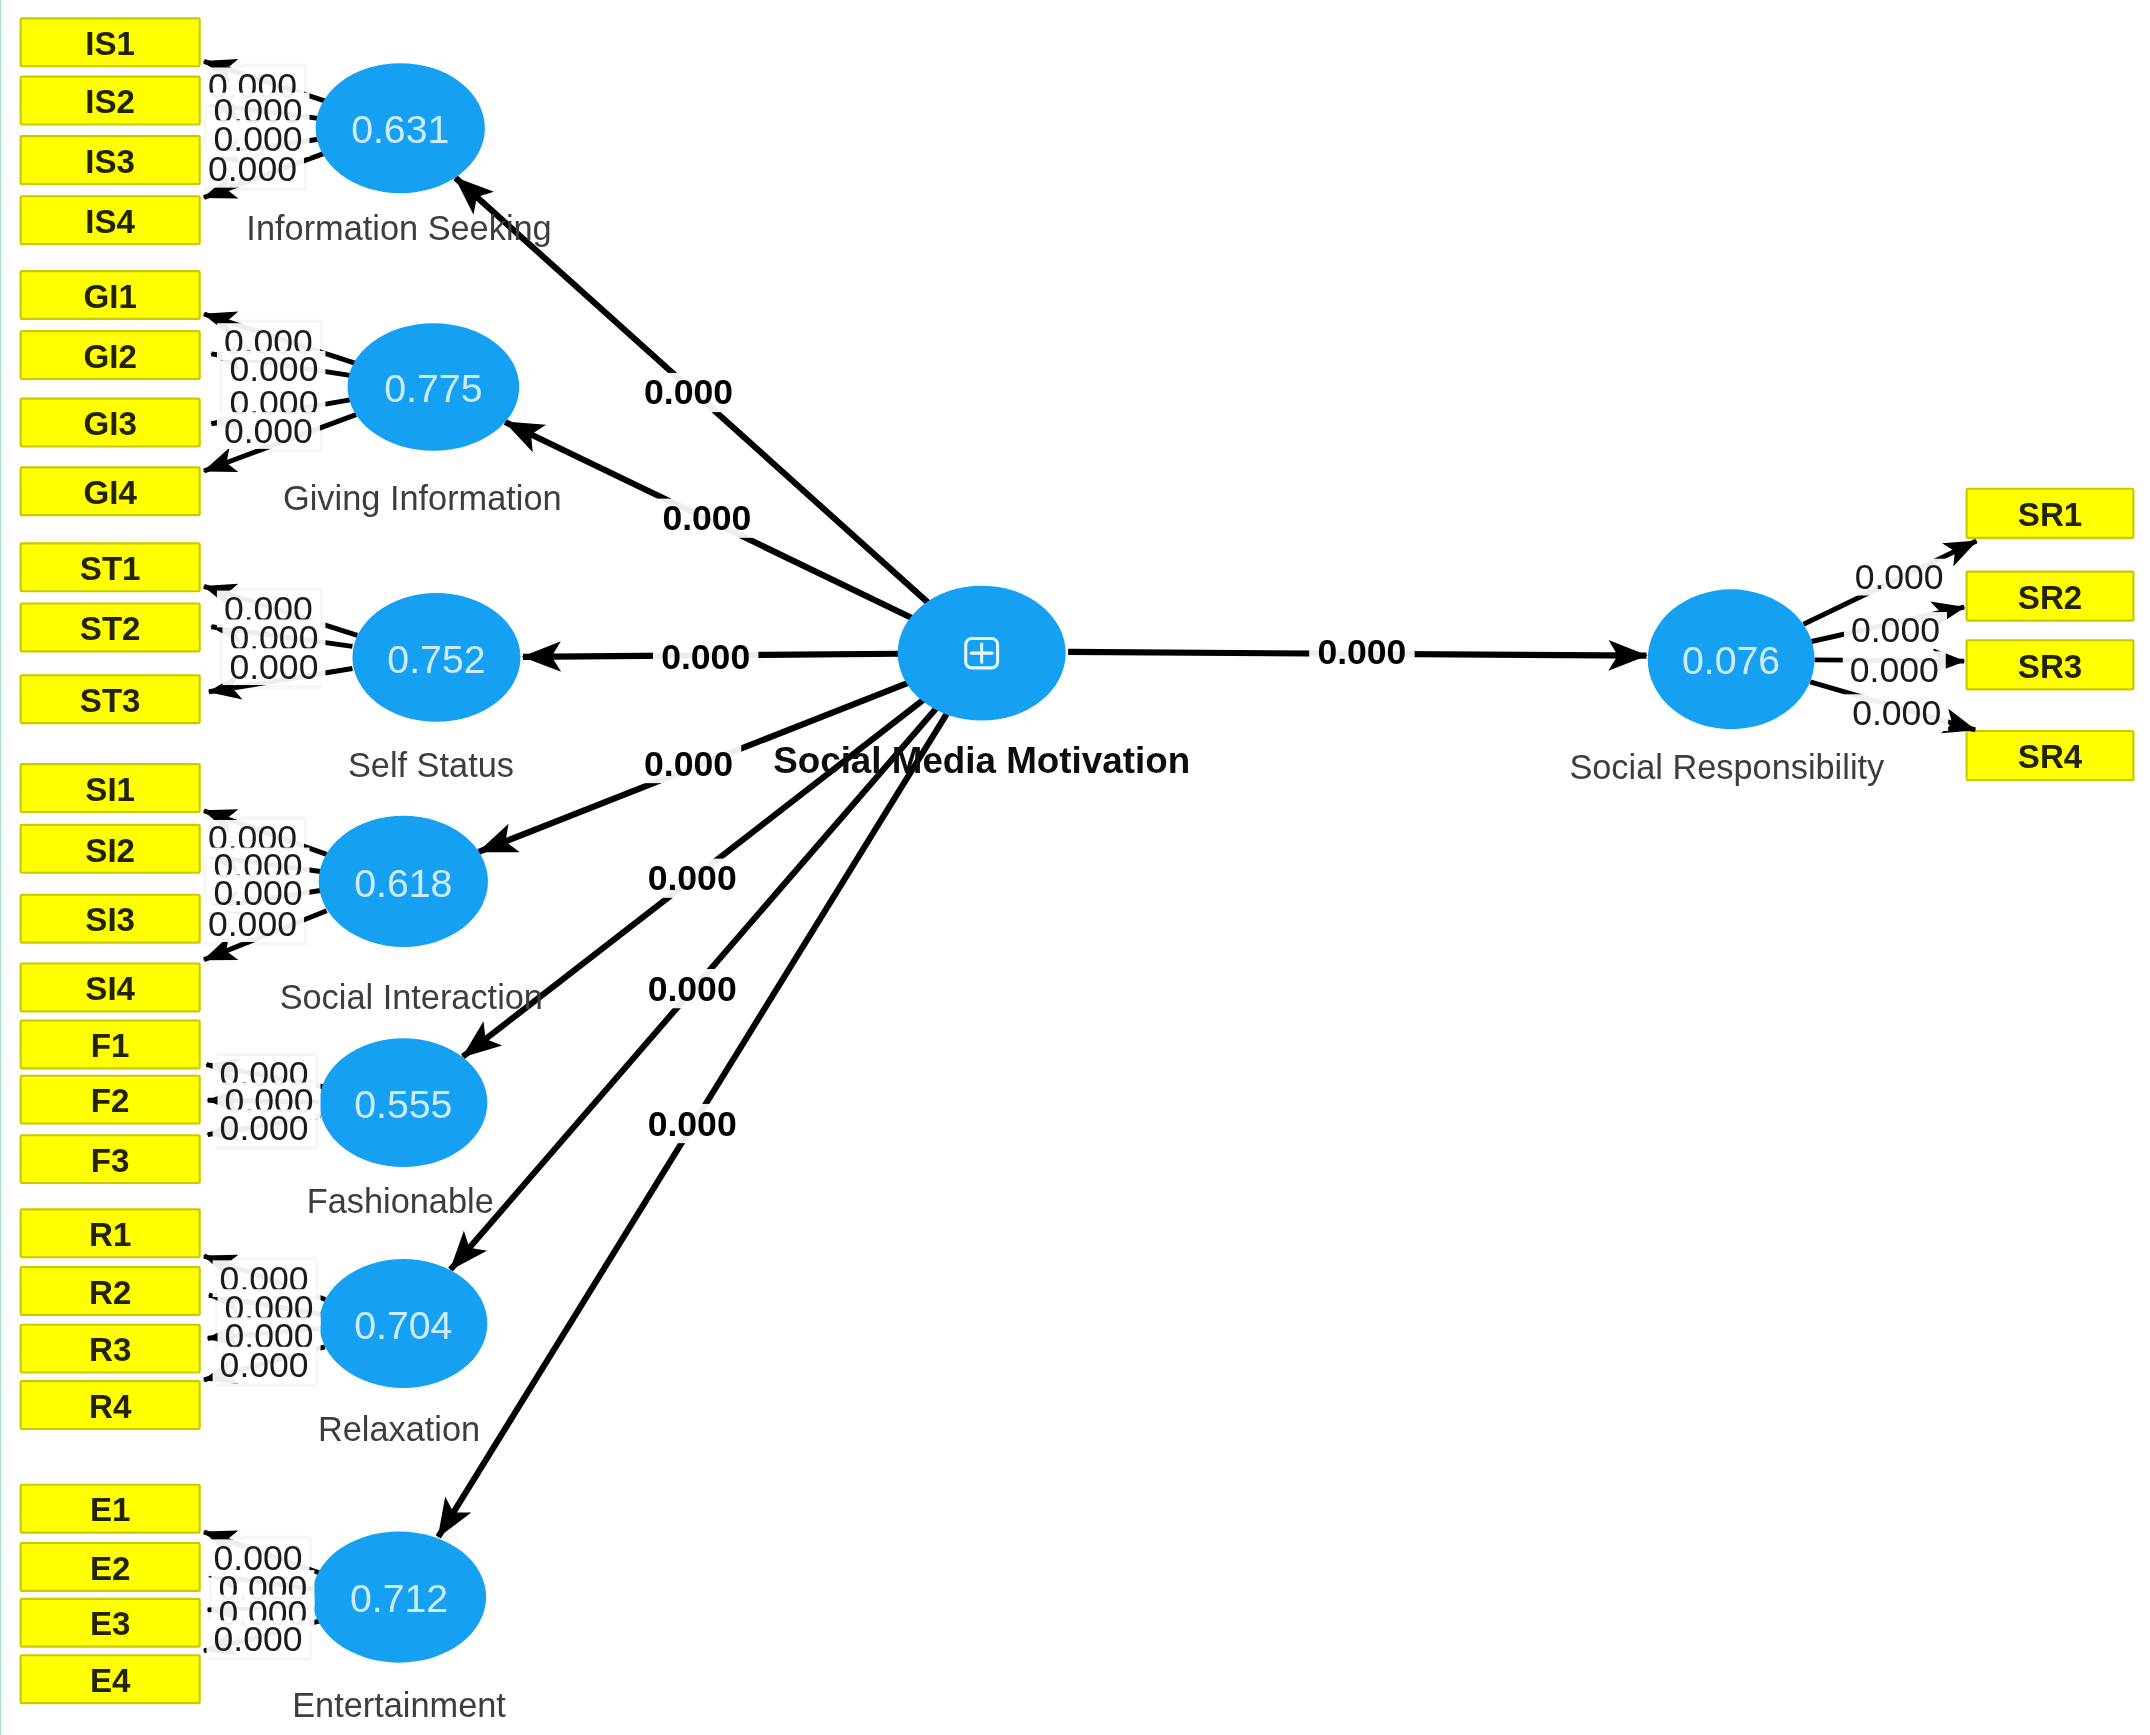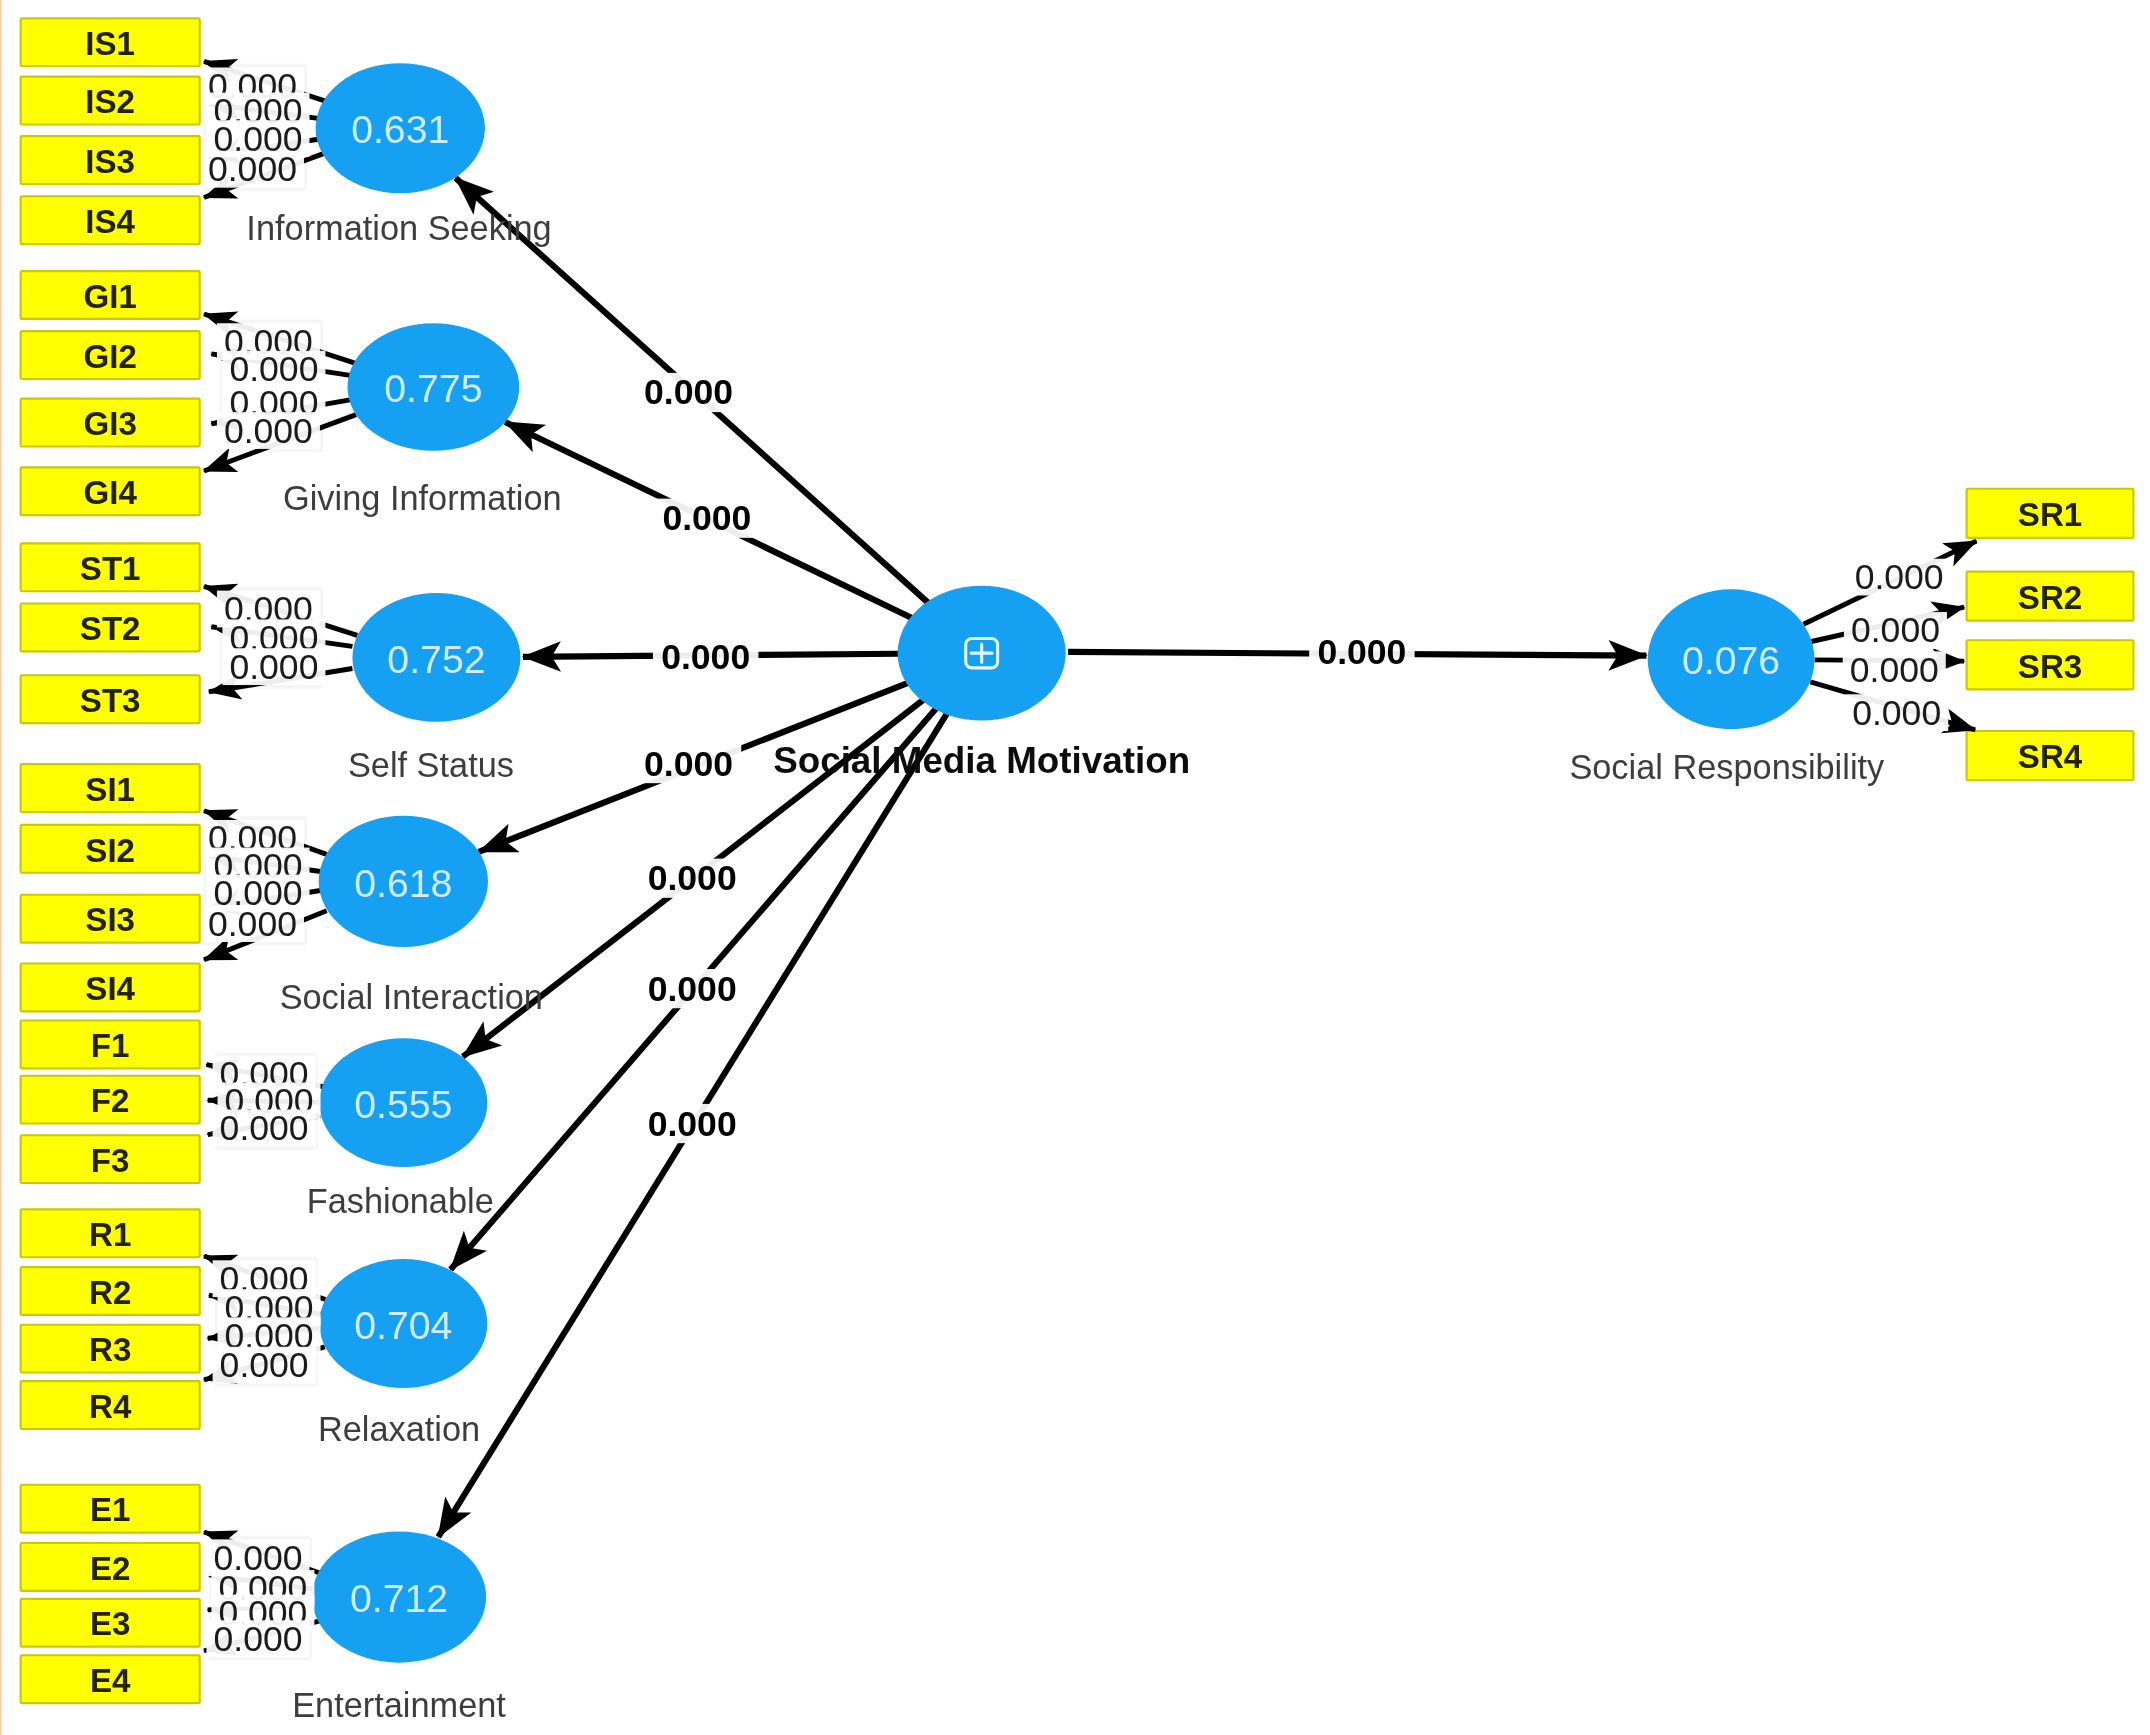--- a/index.html
+++ b/index.html
@@ -1,16 +1,16 @@
 <!DOCTYPE html>
 <html style="font-size:9.8px"><head>
 <meta charset="utf-8">
 <style>
   html,body{margin:0;padding:0;background:#ffffff;}
-  #canvas{position:relative;width:2151px;height:1735px;background:#f97316;overflow:hidden;}
+  #canvas{position:relative;width:2151px;height:1735px;background:#22c55e;overflow:hidden;}
   svg text{font-family:"Liberation Sans",sans-serif;}
   .ind-box{fill:#ffff00;stroke:#c9c900;stroke-width:3.5;}
   .ind-label{font-size:54px;font-weight:700;fill:#232300;}
   .edge{stroke:#000000;stroke-width:8;fill:none;}
   .path-edge{stroke:#000000;stroke-width:10;fill:none;}
   .loading-label{font-size:58px;fill:#1b1b1b;}
   .path-label{font-size:58px;font-weight:700;fill:#000000;}
   .node{fill:#16a0f2;}
   .node-value{font-size:64px;fill:#cfeafc;}
   .node-name{font-size:56px;fill:#3d3d3d;}

